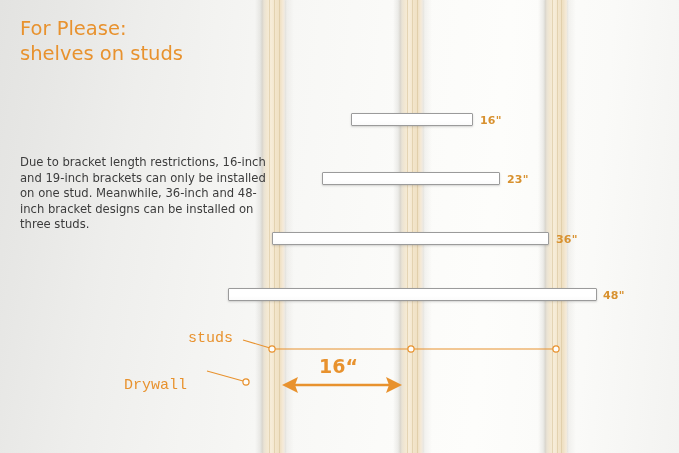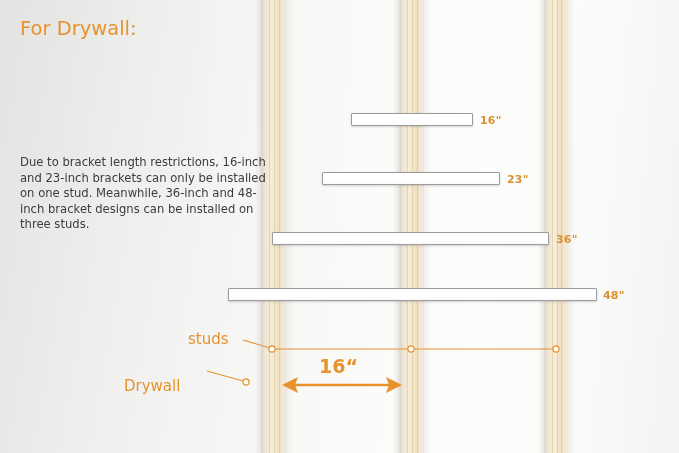--- a/index.html
+++ b/index.html
@@ -122,20 +122,21 @@
   }
   .copy-1 { top: 119px; }
   .copy-2 { top: 155px; }
 
   
   .callout-label {
     position: absolute;
     color: #e8922e;
     font-size: 15px;
     white-space: nowrap;
+    font-family: Liberation Mono, monospace;
   }
   .dim-label {
     position: absolute;
     color: #e8922e;
     font-size: 19px;
     font-weight: bold;
     white-space: nowrap;
   }
   svg.overlay {
     position: absolute;
@@ -186,24 +187,25 @@
   <div class="bar" style="left:322px;top:172px;width:178px;"></div>
   <div class="bar-label" style="left:507px;top:173px;">23"</div>
 
   <div class="bar" style="left:272px;top:232px;width:277px;"></div>
   <div class="bar-label" style="left:556px;top:233px;">36"</div>
 
   <div class="bar" style="left:228px;top:288px;width:369px;"></div>
   <div class="bar-label" style="left:603px;top:289px;">48"</div>
 
   <div class="headline">
-    <div>For Drywall:</div>
-  </div>
-
-  <div class="body-copy copy-2">Due to bracket length restrictions, 16-inch and 23-inch brackets can only be installed on one stud. Meanwhile, 36-inch and 48-inch bracket designs can be installed on three studs.</div>
+    <div>For Please:</div>
+    <div>shelves on studs</div>
+  </div>
+
+  <div class="body-copy copy-2">Due to bracket length restrictions, 16-inch and 19-inch brackets can only be installed on one stud. Meanwhile, 36-inch and 48-inch bracket designs can be installed on three studs.</div>
 
   <svg class="overlay" viewBox="0 0 679 453" preserveAspectRatio="none">
 
     <line x1="272" y1="349" x2="556" y2="349" stroke="#e8922e" stroke-width="1.1"></line>
 
     <line x1="243" y1="340" x2="270" y2="348" stroke="#e8922e" stroke-width="1.1"></line>
 
     <circle cx="272" cy="349" r="3.1" fill="#fdfdfb" stroke="#e8922e" stroke-width="1.2"></circle>
     <circle cx="411" cy="349" r="3.1" fill="#fdfdfb" stroke="#e8922e" stroke-width="1.2"></circle>
     <circle cx="556" cy="349" r="3.1" fill="#fdfdfb" stroke="#e8922e" stroke-width="1.2"></circle>

